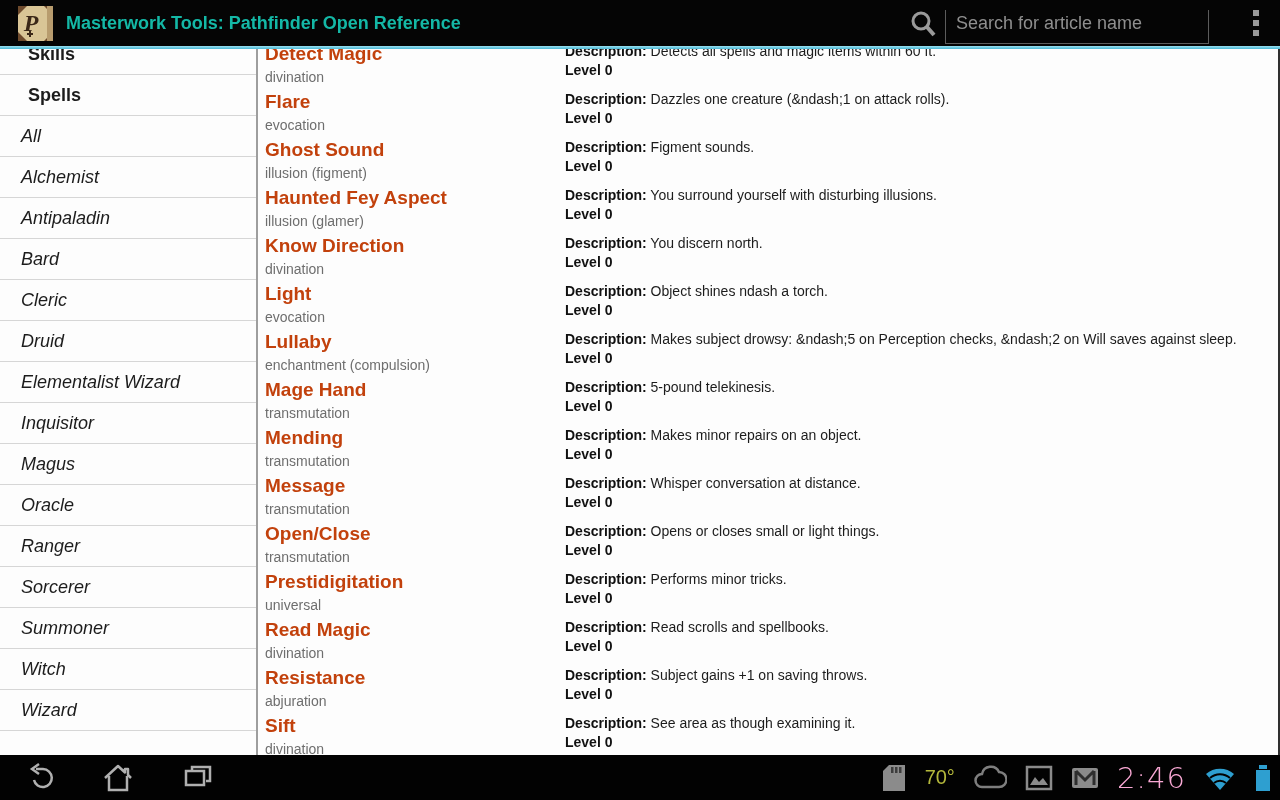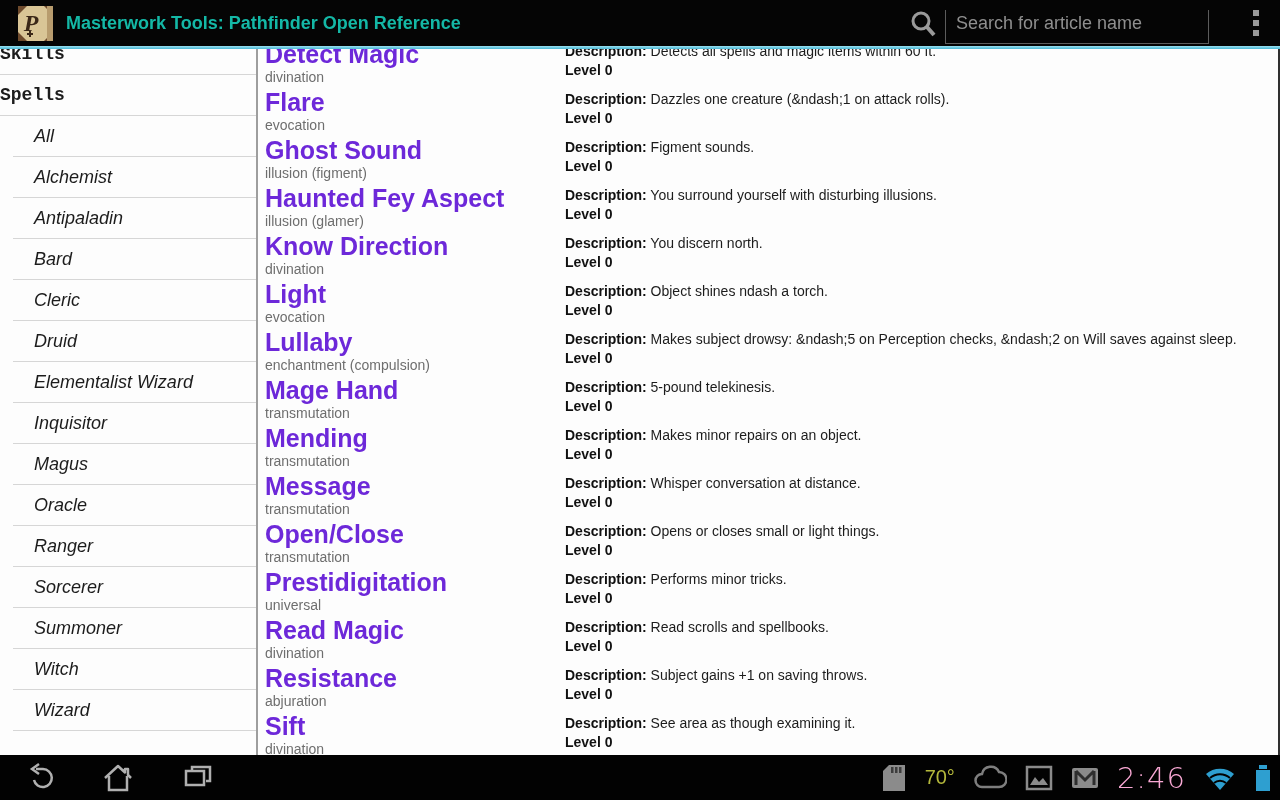--- a/index.html
+++ b/index.html
@@ -23,27 +23,27 @@
   .accent-line { position:absolute; top:46px; left:0; width:1280px; height:3px;
                  background:linear-gradient(#9be0f0,#4ab9d6); }
 
   
   .content { position:absolute; top:49px; left:0; width:1280px; height:706px; background:#fdfdfd; overflow:hidden; }
   .sidebar { position:absolute; left:0; top:0; width:258px; height:706px; overflow:hidden;
              border-right:2px solid #9e9e9e; background:#fdfdfd; }
   .sidebar ul { list-style:none; margin-top:-15px; }
   .sidebar li { height:41px; line-height:41px; border-bottom:1px solid #d6d6d6;
                 font-size:18px; color:#1c1c1c; white-space:nowrap; overflow:hidden; }
-  .sidebar li.header { padding-left:0; font-weight:bold;font-family:Liberation Mono, monospace; }
-  .sidebar li.sub { padding-left:21px; font-style:italic;margin-left:13px; }
+  .sidebar li.header { padding-left:28px; font-weight:bold; }
+  .sidebar li.sub { padding-left:21px; font-style:italic; }
 
   .spell-pane { position:absolute; left:260px; top:0; width:1018px; height:706px; overflow:hidden; background:#fdfdfd; }
   .spell-rows { margin-top:-8px; }
   .spell-row { position:relative; height:48px; }
-  .spell-name { position:absolute; left:5px; top:0; font-size:25px; font-weight:bold; color:#6d28d9;
+  .spell-name { position:absolute; left:5px; top:0; font-size:19px; font-weight:bold; color:#c2410c;
                 line-height:26px; white-space:nowrap; }
   .spell-school { position:absolute; left:5px; top:26px; font-size:14px; color:#6e6e6e;
                   line-height:20px; white-space:nowrap; }
   .spell-desc { position:absolute; left:305px; top:1px; width:680px; font-size:14px; color:#1c1c1c;
                 line-height:19px; white-space:nowrap; }
   .desc-label, .spell-level { font-weight:bold; color:#111; }
   .spell-level { position:absolute; left:305px; top:20px; font-size:14px; line-height:19px; }
   .scroll-track { position:absolute; right:0; top:0; width:2px; height:706px; background:#303030; }
 
   

